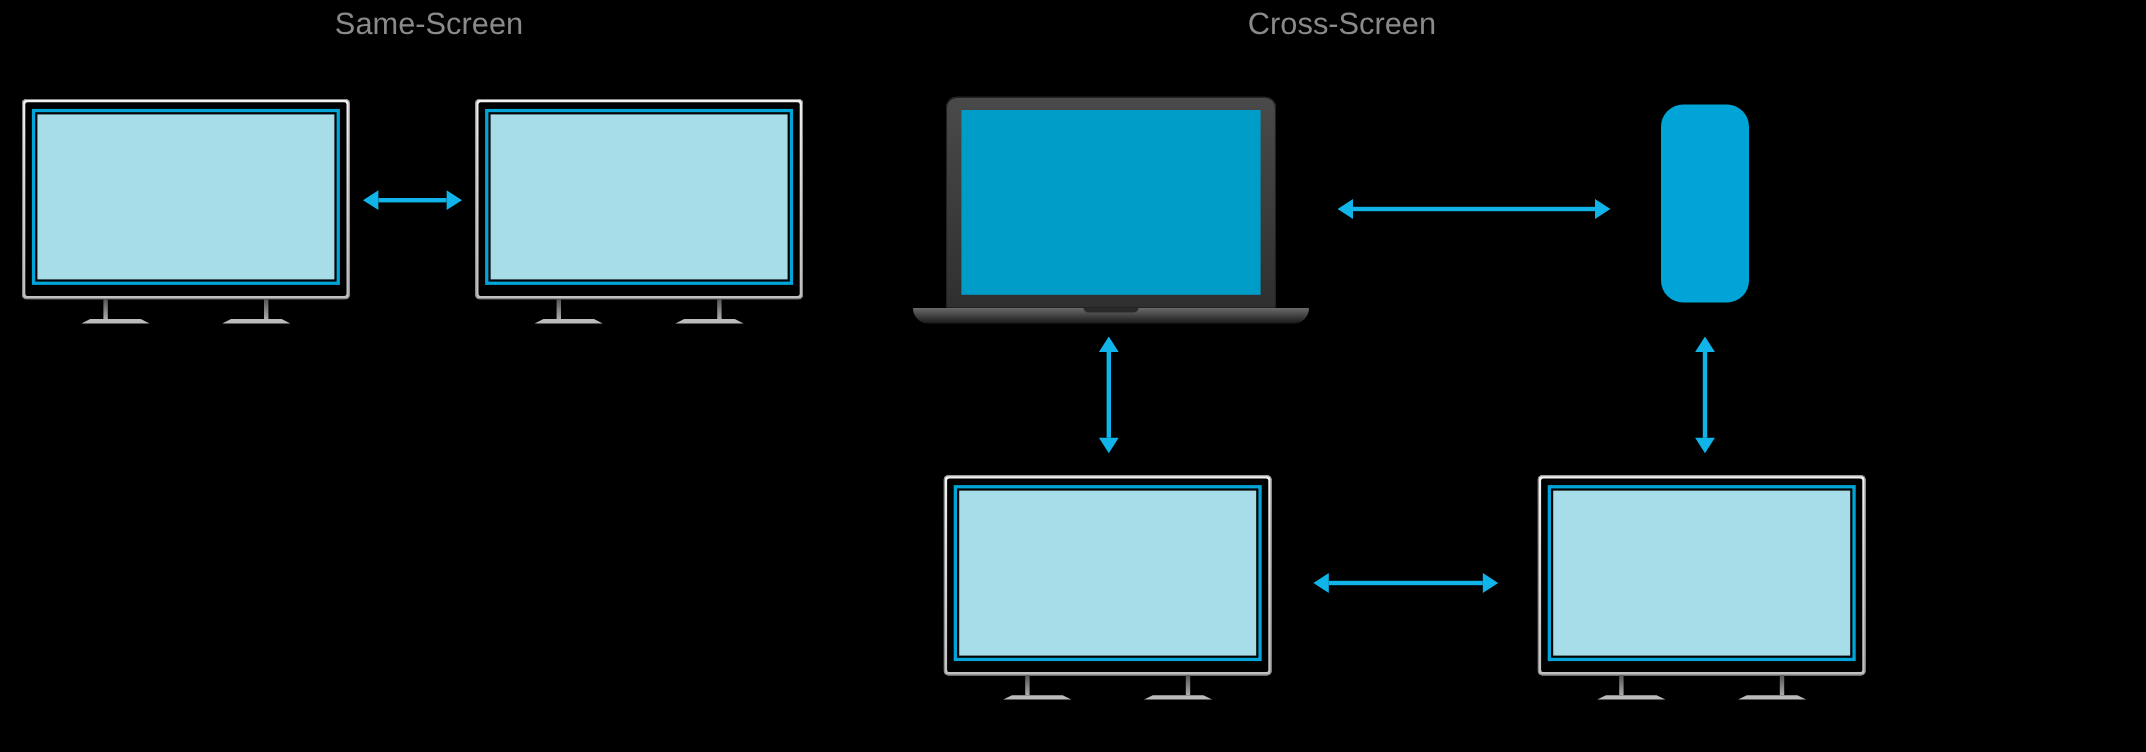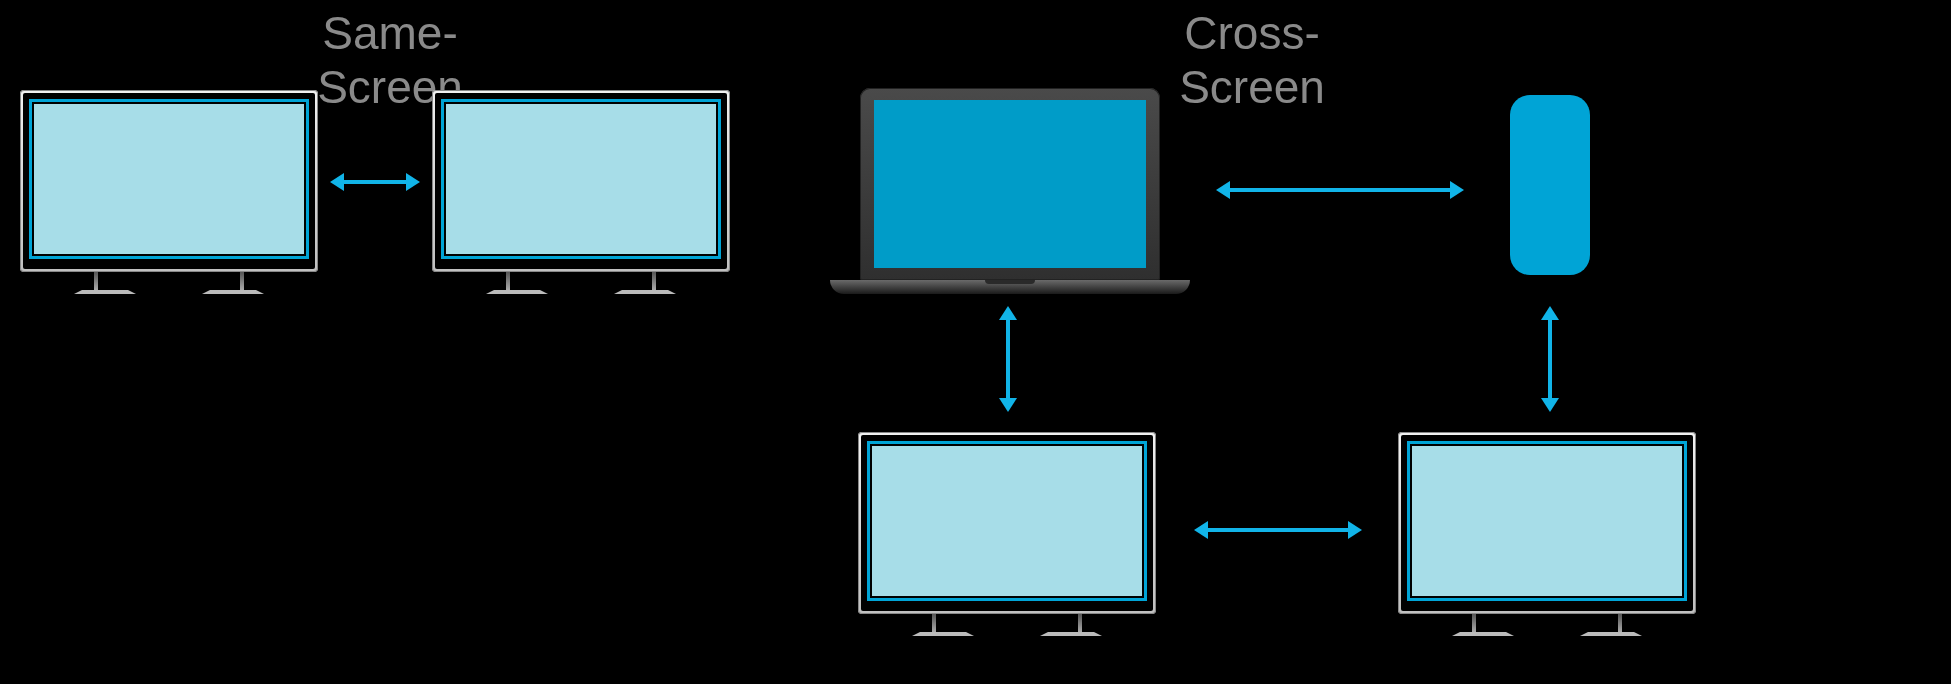--- a/index.html
+++ b/index.html
@@ -10,21 +10,21 @@
     color: #999;
   }
   .stage {
     position: relative;
     width: 1951px;
     height: 684px;
     background: #000;
   }
   .heading {
     position: absolute;
-    font-size: 46px;
+    font-size: 28px;
     text-align: center;
     color: #8a8a8a;
     font-weight: 400;
   }
 
   
   .tv {
     position: absolute;
   }
   .tv-frame {
@@ -158,21 +158,21 @@
     border-top: 14px solid #11b4e8;
   }
 </style>
 </head>
 <body>
 
 <div class="stage">
 
   <div class="heading" style="left:260px; top:6px; width:260px;">Same-Screen</div>
 
-  <div class="heading" style="left:1112px; top:6px; width:280px;">Cross-Screen</div>
+  <div class="heading" style="left:1080px; top:6px; width:280px;">Cross-Screen</div>
 
   <div class="tv" style="left:20px; top:90px;">
     <div class="tv-frame" style="width:292px;">
       <div class="tv-bezel">
         <div class="tv-screen-border" style="height:150px;">
           <div class="tv-screen"></div>
         </div>
       </div>
     </div>
     <div class="tv-stand">

